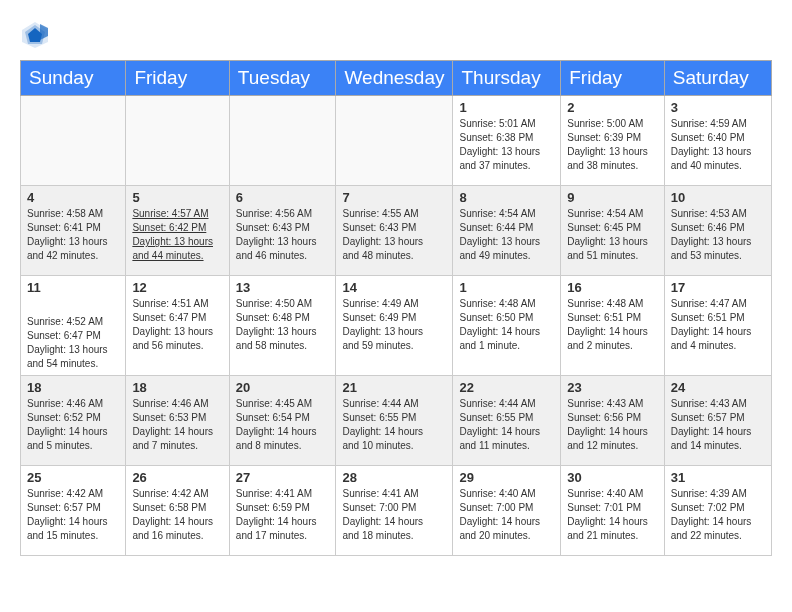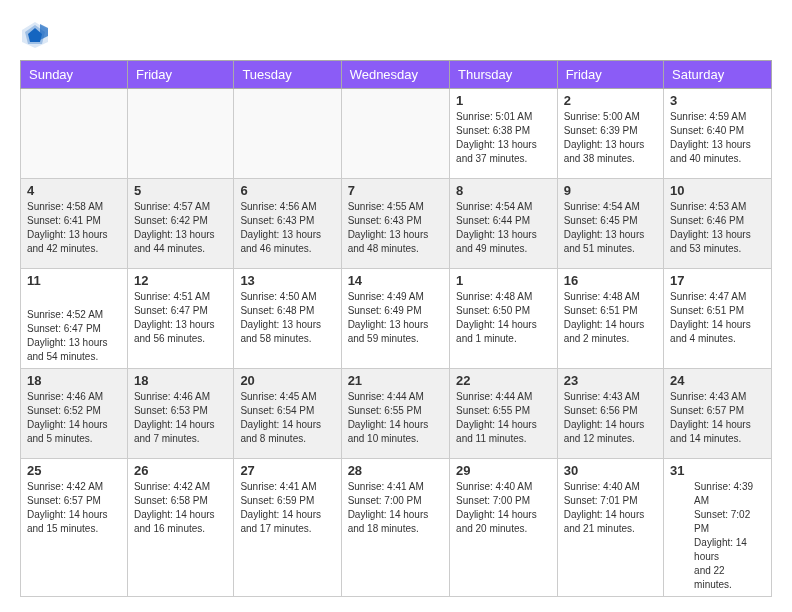--- a/index.html
+++ b/index.html
@@ -36,25 +36,25 @@
     .location {
       font-size: 16px;
       color: #555;
     }
     .calendar {
       width: 100%;
       border-collapse: collapse;
       font-size: 11px;
     }
     .calendar th {
-      background-color: #8b5cf6;
+      background-color: #3b82f6;
       color: #fff;
       text-align: left;
       padding: 6px 8px;
-      font-size: 13px;
+      font-size: 19px;
       font-weight: normal;
       border: 1px solid #aaa;
     }
     .calendar td {
       border: 1px solid #ccc;
       vertical-align: top;
       padding: 4px 6px;
       width: 110px;
       height: 90px;
     }
@@ -148,21 +148,21 @@
       <tr class="row-shaded">
         <td>
           <span class="day-number">4</span>
           <div class="day-info" style="white-space: pre-line;">Sunrise: 4:58 AM
 Sunset: 6:41 PM
 Daylight: 13 hours
 and 42 minutes.</div>
         </td>
         <td>
           <span class="day-number">5</span>
-          <div class="day-info" style="white-space: pre-line;">Sunrise: 4:57 AM
+          <div class="day-info" style="white-space: pre-line; text-decoration: underline;">Sunrise: 4:57 AM
 Sunset: 6:42 PM
 Daylight: 13 hours
 and 44 minutes.</div>
         </td>
         <td>
           <span class="day-number">6</span>
           <div class="day-info" style="white-space: pre-line;">Sunrise: 4:56 AM
 Sunset: 6:43 PM
 Daylight: 13 hours
 and 46 minutes.</div>
@@ -336,20 +336,20 @@
         </td>
         <td>
           <span class="day-number">30</span>
           <div class="day-info" style="white-space: pre-line;">Sunrise: 4:40 AM
 Sunset: 7:01 PM
 Daylight: 14 hours
 and 21 minutes.</div>
         </td>
         <td>
           <span class="day-number">31</span>
-          <div class="day-info" style="white-space: pre-line; margin-left: 24px;">Sunrise: 4:39 AM
+          <div class="day-info" style="white-space: pre-line;">Sunrise: 4:39 AM
 Sunset: 7:02 PM
 Daylight: 14 hours
 and 22 minutes.</div>
         </td>
       </tr>
     </tbody>
 </table>
 
 </body></html>

